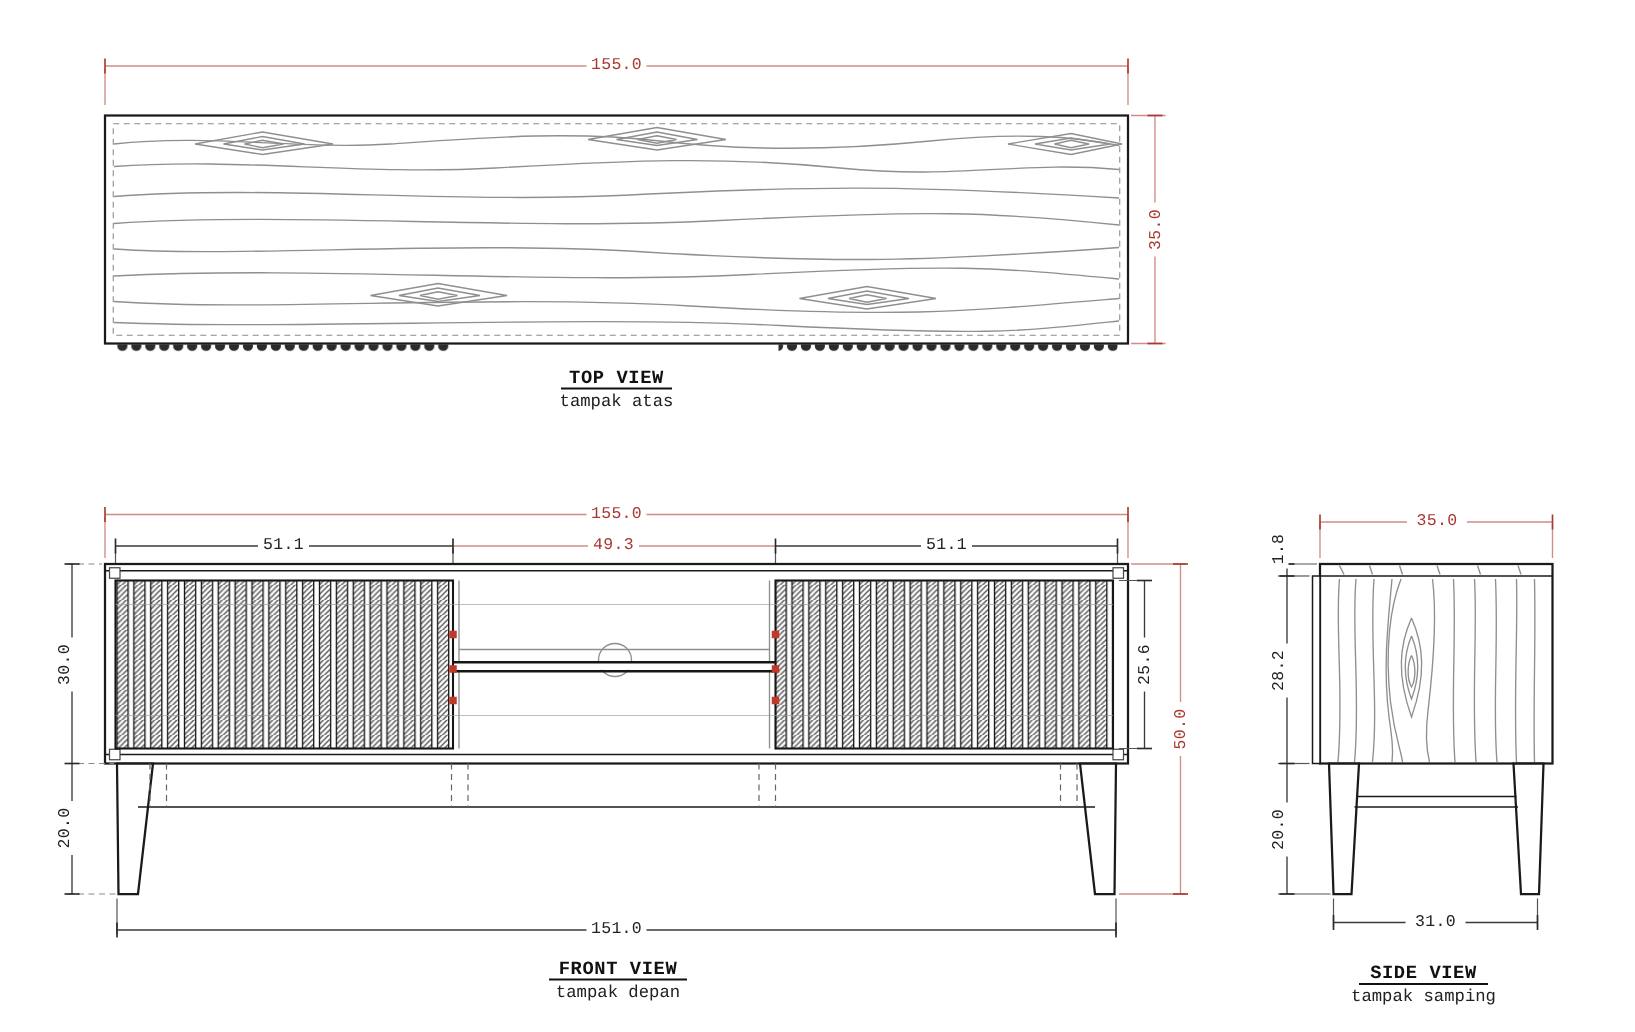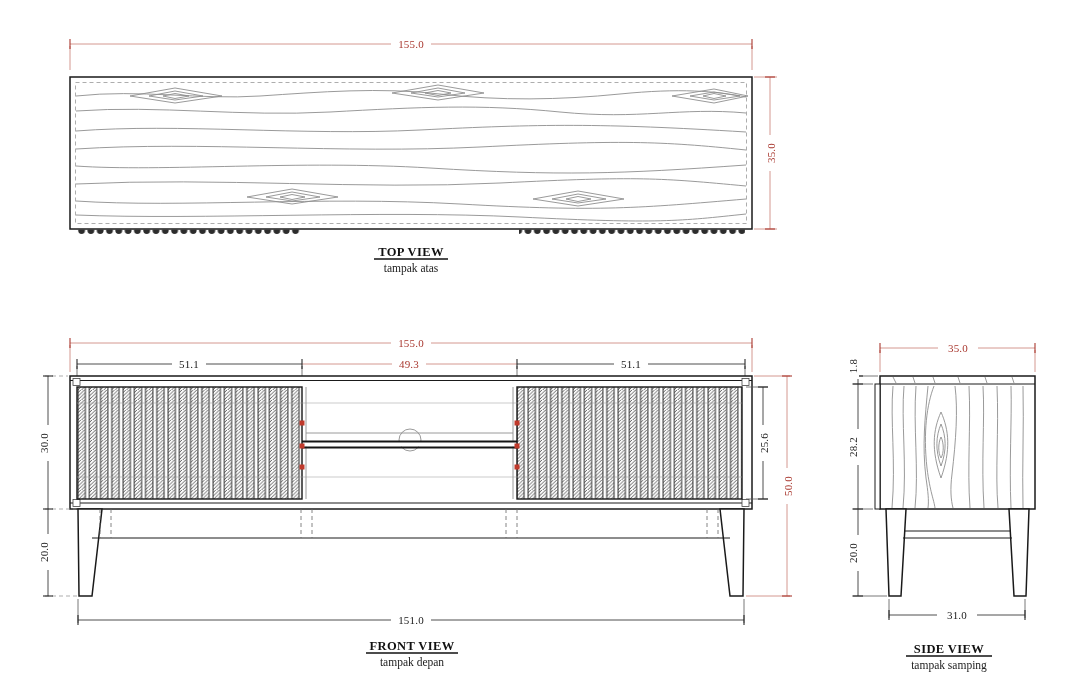--- a/index.html
+++ b/index.html
@@ -1,17 +1,17 @@
 <!DOCTYPE html>
 <html><head>
 <meta charset="utf-8">
 <style>
   html,body { margin:0; padding:0; background:#fff; }
   .stage { position:relative; width:1090px; height:688px; background:#fff;
-           font-family:Liberation Serif, serif; }
+           font-family:Liberation Mono, monospace; }
   svg { display:block; }
   .ln   { stroke:#1a1a1a; stroke-width:1.5; fill:none; }
   .ln1  { stroke:#1a1a1a; stroke-width:1; fill:none; }
   .thick{ stroke:#161616; stroke-width:1.8; fill:none; }
   .thin { stroke:#555;    stroke-width:.8; fill:none; }
   .gray { stroke:#8f8f8f; stroke-width:.9; fill:none; }
   .faint{ stroke:#9a9a9a; stroke-width:.8; fill:none; opacity:.65; }
   .dimk { stroke:#3a3a3a; stroke-width:.9; fill:none; }
   .dimr { stroke:#cf8d85; stroke-width:.9; fill:none; }
   .tickk{ stroke:#2a2a2a; stroke-width:1.1; }

